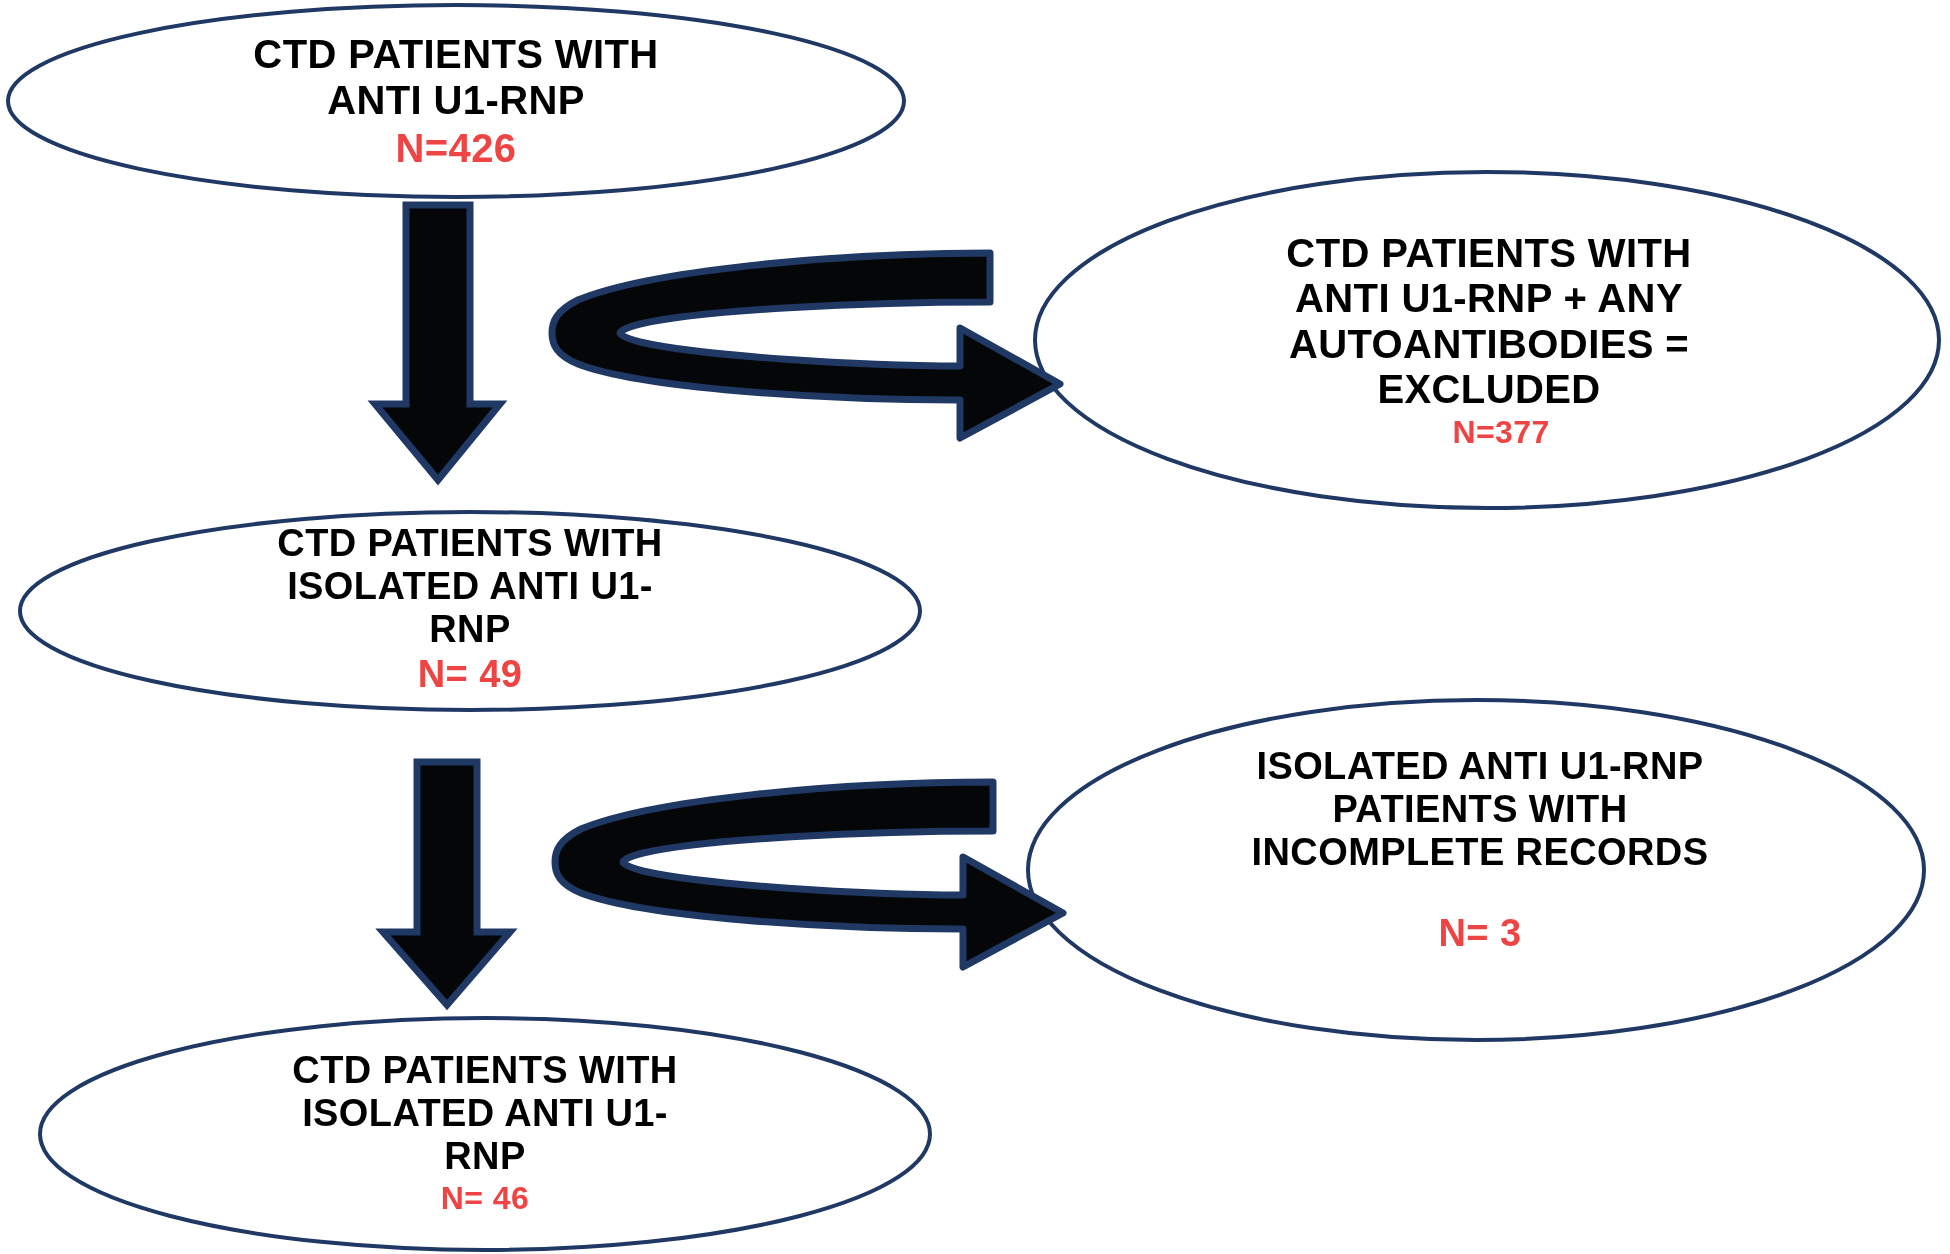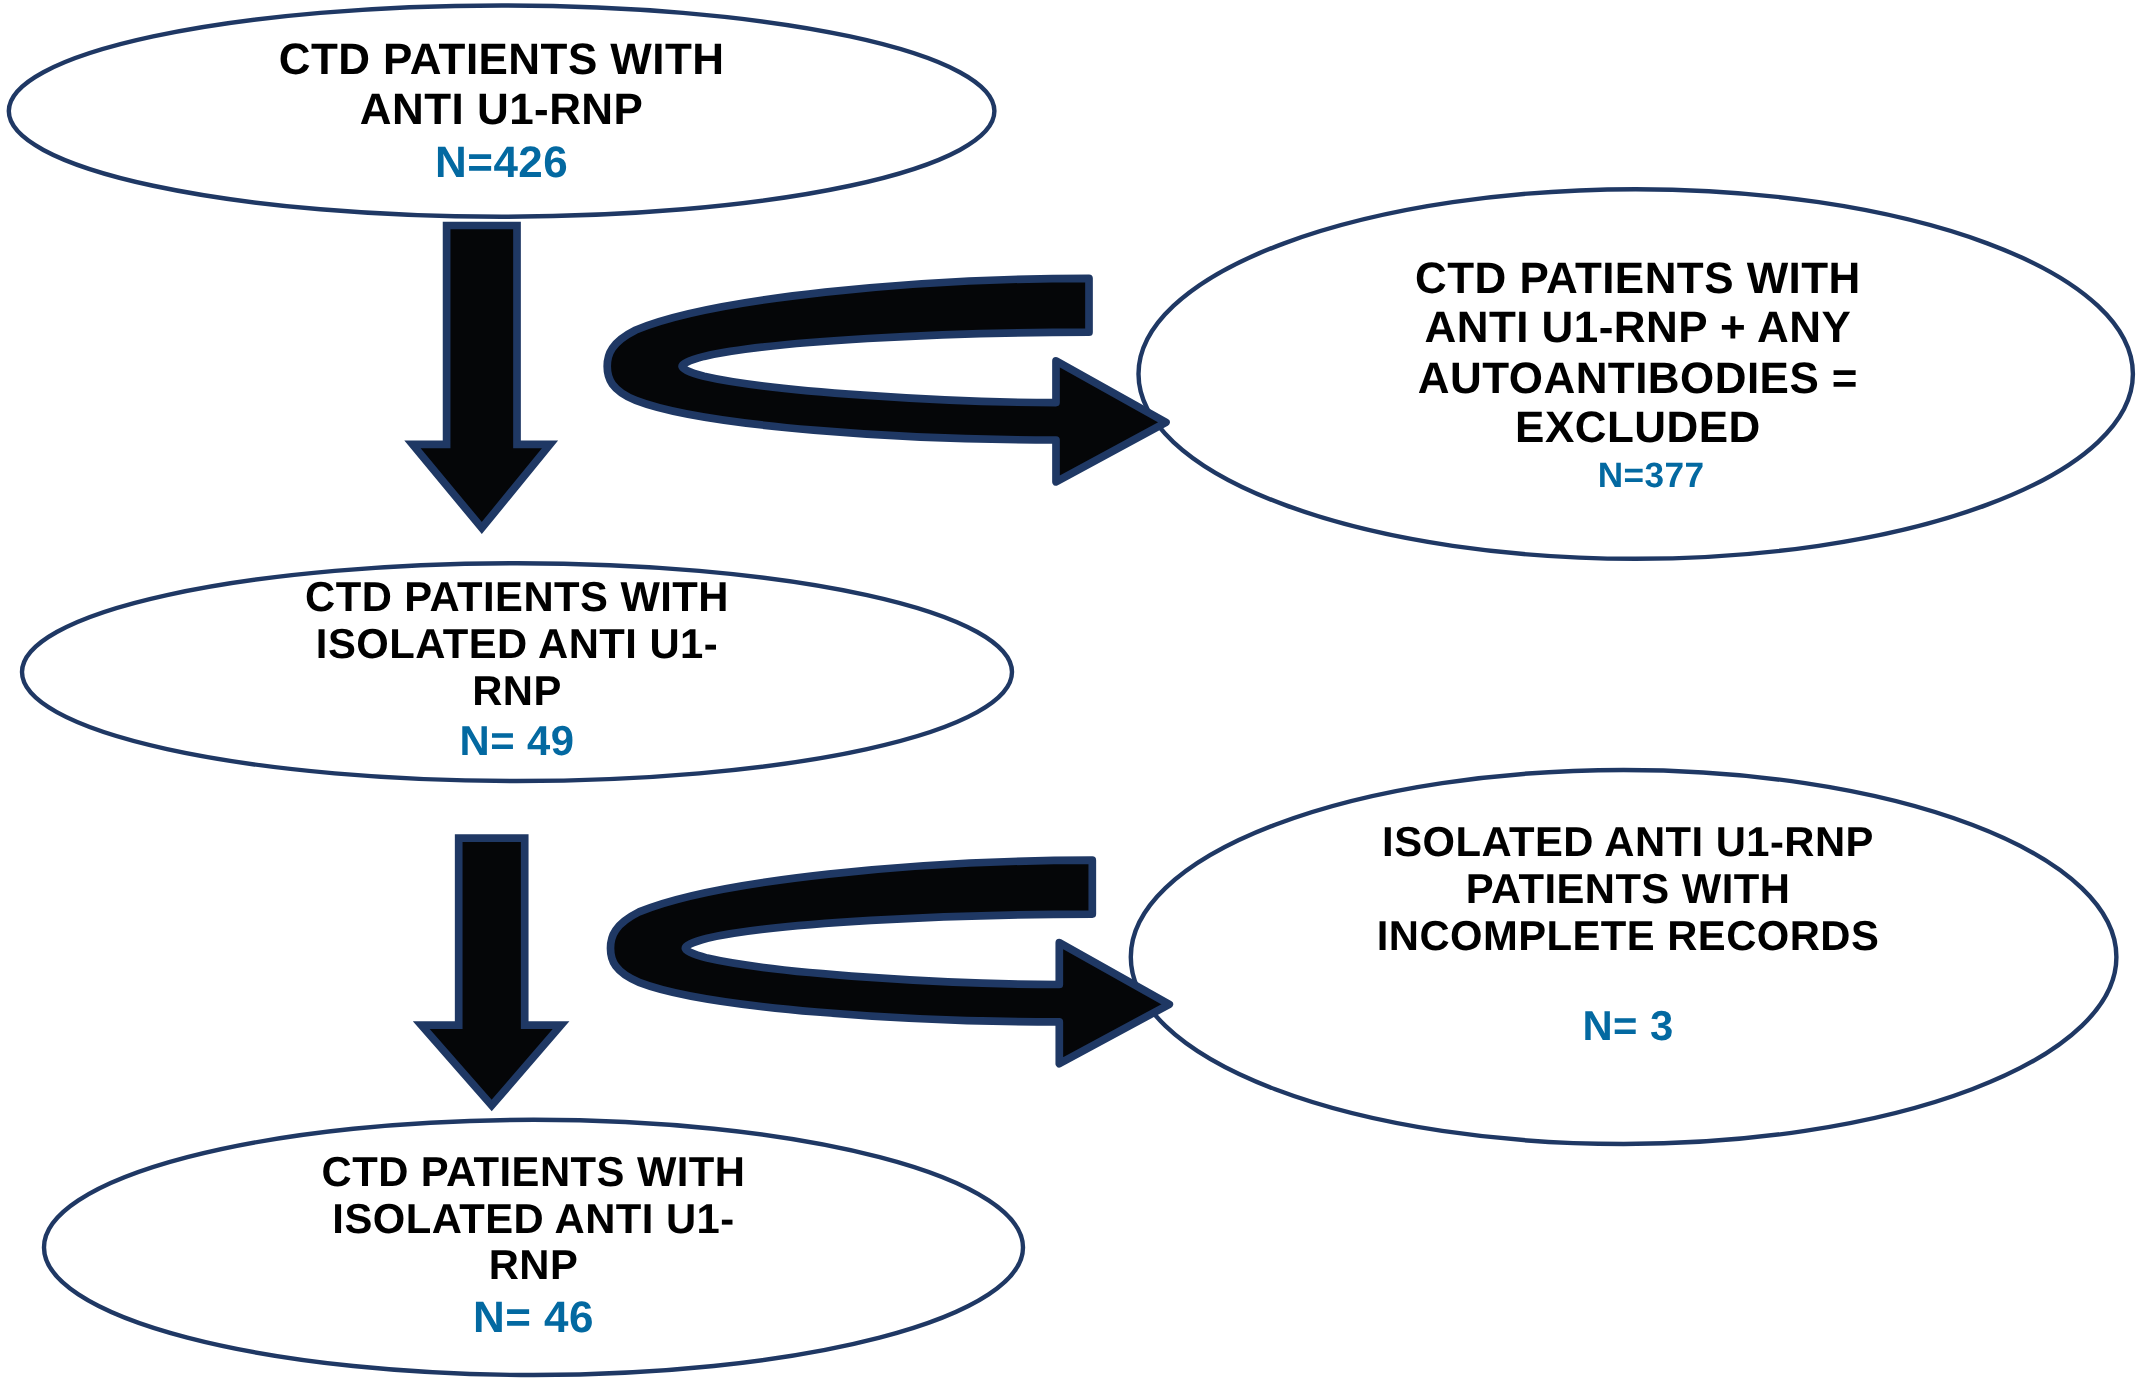--- a/index.html
+++ b/index.html
@@ -37,21 +37,21 @@
   }
   .node-title {
     font-weight: bold;
     color: #000000;
     line-height: 1.13;
     letter-spacing: 0.4px;
     white-space: pre-line;
   }
   .node-count {
     font-weight: bold;
-    color: #0369a1;
+    color: #ef4444;
     line-height: 1.15;
     letter-spacing: 0.4px;
     margin-top: 2px;
   }
 </style>
 </head>
 <body>
 
 <div id="canvas">
 
@@ -147,16 +147,16 @@
     <div class="node-title" style="font-size:38px;">ISOLATED  ANTI U1-RNP
 PATIENTS WITH
 INCOMPLETE RECORDS</div>
     <div class="node-count" style="font-size:38px;margin-top:38px;">N= 3</div>
   </div>
 
   <div class="node-box" style="left:130px; top:1048px; width:710px; height:170px;">
     <div class="node-title" style="font-size:38px;">CTD PATIENTS WITH
 ISOLATED  ANTI U1-
 RNP</div>
-    <div class="node-count" style="font-size:40px;text-align:center;">N= 46</div>
+    <div class="node-count" style="font-size:32px;text-align:center;">N= 46</div>
   </div>
 
 </div>
 
 </body></html>

